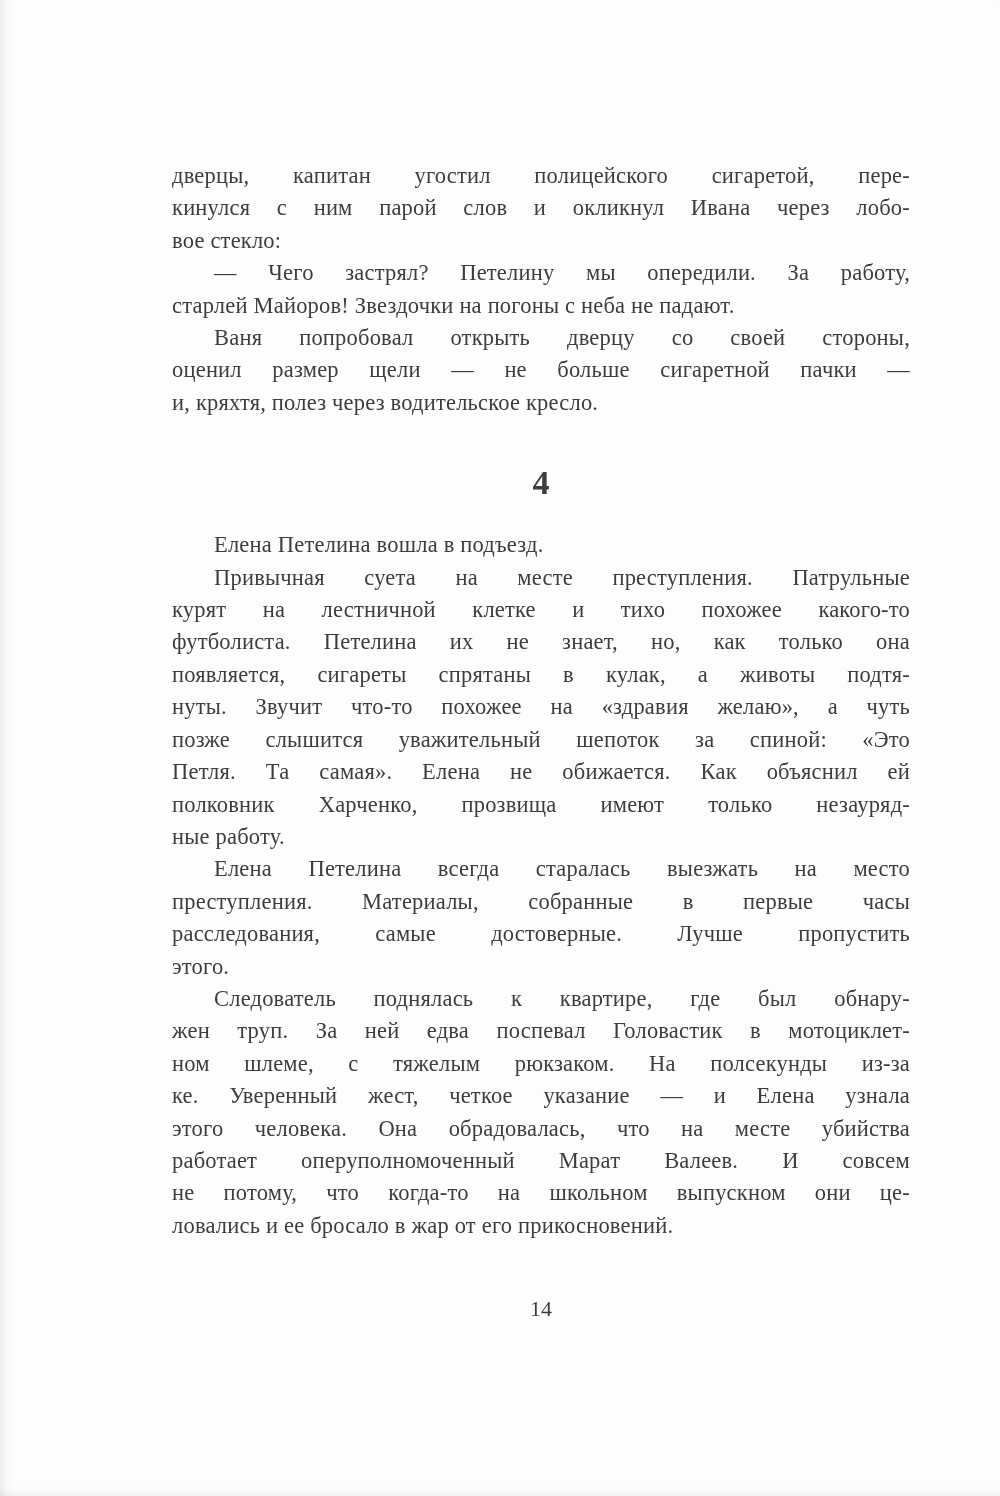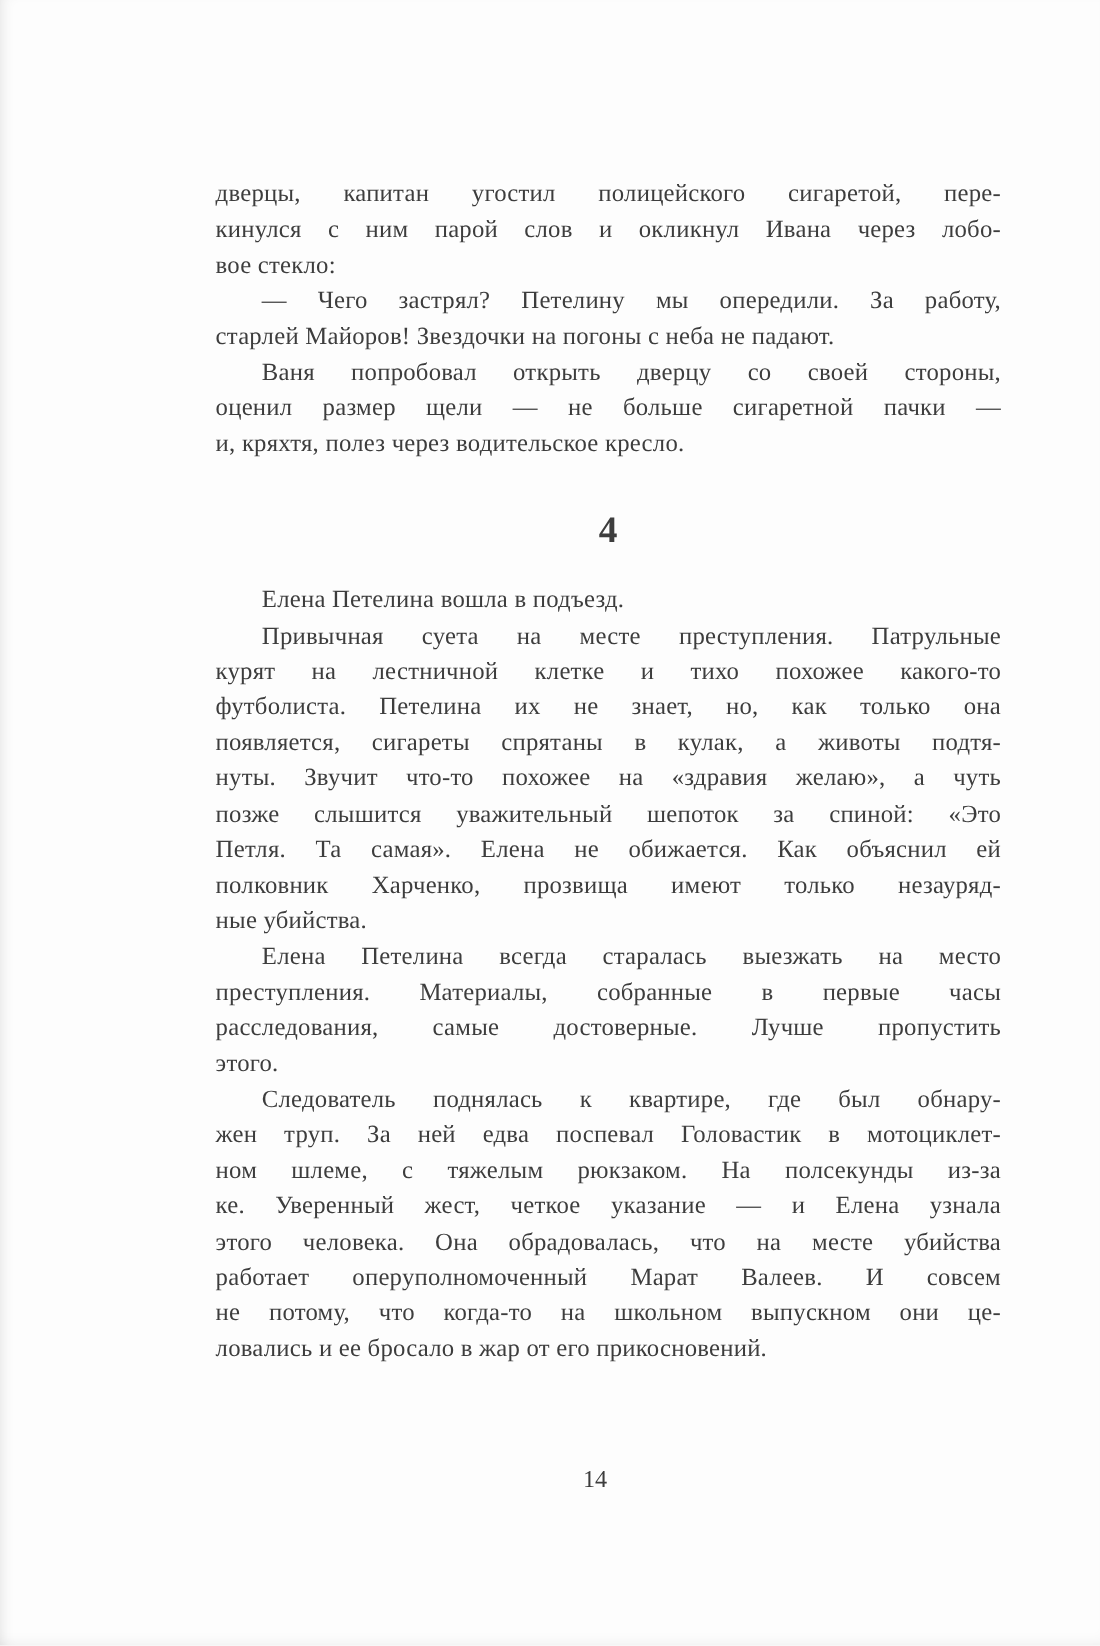--- a/index.html
+++ b/index.html
@@ -19,21 +19,20 @@
     height: 1496px;
     padding: 160px 90px 0 172px;
     color: #3d3d3d;
     box-shadow: inset 10px 0 14px -10px rgba(0,0,0,0.12),
                 inset 0 -10px 14px -10px rgba(0,0,0,0.08);
   }
   .text-block {
     font-size: 22.5px;
     line-height: 32.4px;
     letter-spacing: 0.2px;
-    margin-left: 24px;
   }
   .para {
     margin: 0;
   }
   .para .line {
     text-align: justify;
     text-align-last: justify;
     white-space: nowrap;
   }
   .para .line.last {
@@ -47,21 +46,21 @@
     text-align: center;
     font-weight: bold;
     font-size: 34px;
     line-height: 40px;
     margin: 44px 0 26px 0;
   }
   .page-number {
     position: absolute;
     left: 172px;
     right: 90px;
-    top: 1332px;
+    top: 1296px;
     text-align: center;
     font-size: 22px;
   }
 </style>
 </head>
 <body style="background: rgb(253, 253, 253);">
 
 <div class="page" style="color: rgb(61, 61, 61);">
   <div class="text-block">
       <div class="para">
@@ -84,21 +83,21 @@
       </div>
       <div class="para">
         <div class="line indent">Привычная суета на месте преступления. Патрульные</div>
         <div class="line">курят на лестничной клетке и тихо похожее какого-то</div>
         <div class="line">футболиста. Петелина их не знает, но, как только она</div>
         <div class="line">появляется, сигареты спрятаны в кулак, а животы подтя-</div>
         <div class="line">нуты. Звучит что-то похожее на «здравия желаю», а чуть</div>
         <div class="line">позже слышится уважительный шепоток за спиной: «Это</div>
         <div class="line">Петля. Та самая». Елена не обижается. Как объяснил ей</div>
         <div class="line">полковник Харченко, прозвища имеют только незауряд-</div>
-        <div class="line last">ные убийства.</div>
+        <div class="line last">ные работу.</div>
       </div>
       <div class="para">
         <div class="line indent">Елена Петелина всегда старалась выезжать на место</div>
         <div class="line">преступления. Материалы, собранные в первые часы</div>
         <div class="line">расследования, самые достоверные. Лучше пропустить</div>
         <div class="line last">этого.</div>
       </div>
       <div class="para">
         <div class="line indent">Следователь поднялась к квартире, где был обнару-</div>
         <div class="line">жен труп. За ней едва поспевал Головастик в мотоциклет-</div>

